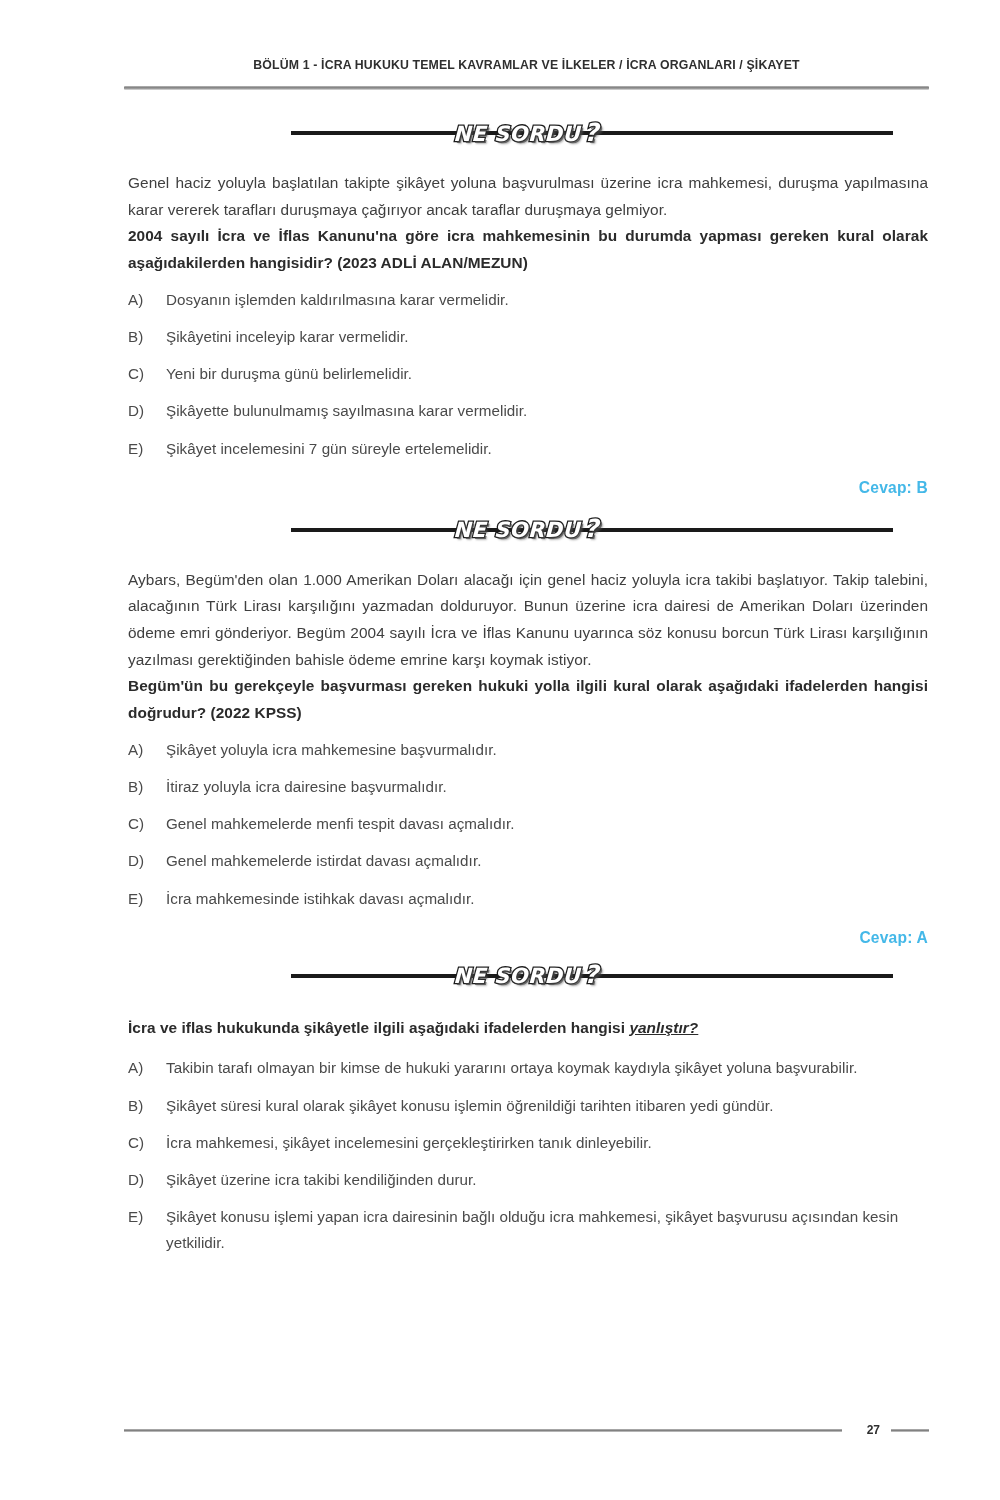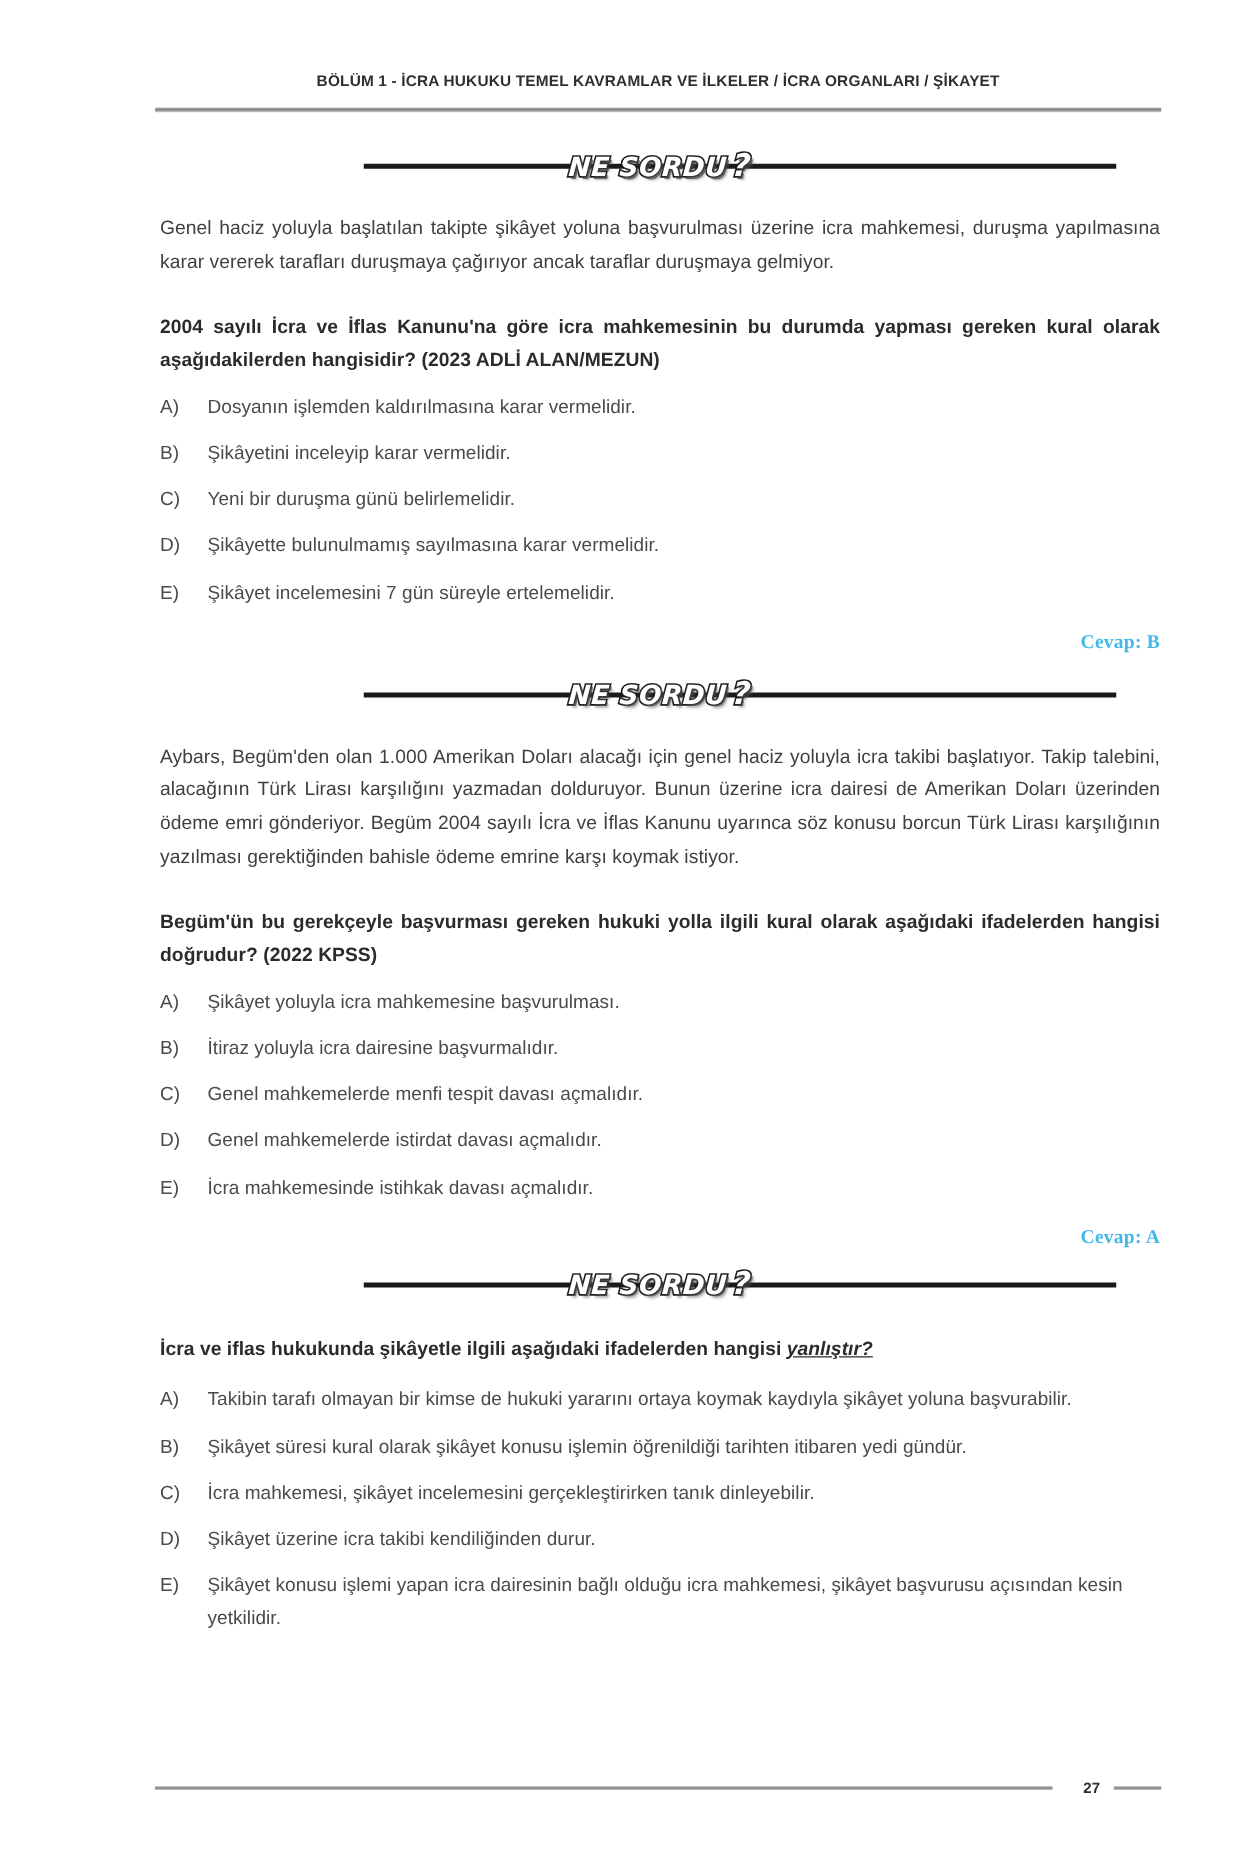--- a/index.html
+++ b/index.html
@@ -102,21 +102,21 @@
     color: #3f3f3f;
     margin-top: 16px;
     letter-spacing: 0.05px;
   }
   .ask {
     font-size: 15.4px;
     line-height: 1.73;
     font-weight: bold;
     text-align: justify;
     color: #2b2b2b;
-    margin-top: 26px;
+    margin-top: 0;
     letter-spacing: 0.05px;
   }
   .ask .u { text-decoration: underline; font-style: italic; }
   .ask-sub {
     font-size: 15.4px;
     line-height: 1.73;
     font-weight: bold;
     color: #2b2b2b;
     margin-top: 2px;
   }
@@ -142,21 +142,20 @@
     flex: 1 1 auto;
   }
 
   .answer {
     text-align: right;
     font-size: 15.6px;
     font-weight: bold;
     color: #44b8e8;
     margin-top: 18px;
     letter-spacing: 0.2px;
-    font-family: Liberation Serif, serif;
   }
 
   
   .footer {
     position: absolute;
     left: 108px;
     top: 1424px;
     width: 805px;
     display: flex;
     align-items: center;
@@ -234,21 +233,21 @@
         <span>NE SORDU</span><span class="q">?</span>
       </div>
     </div>
 
     <div class="stem">Aybars, Begüm'den olan 1.000 Amerikan Doları alacağı için genel haciz yoluyla icra takibi başlatıyor. Takip talebini, alacağının Türk Lirası karşılığını yazmadan dolduruyor. Bunun üzerine icra dairesi de Amerikan Doları üzerinden ödeme emri gönderiyor. Begüm 2004 sayılı İcra ve İflas Kanunu uyarınca söz konusu borcun Türk Lirası karşılığının yazılması gerektiğinden bahisle ödeme emrine karşı koymak istiyor.</div>
     <div class="ask">Begüm'ün bu gerekçeyle başvurması gereken hukuki yolla ilgili kural olarak aşağıdaki ifadelerden hangisi doğrudur? (2022 KPSS)</div>
 
     <div class="options">
       <div class="option">
         <span class="letter">A)</span>
-        <span class="body">Şikâyet yoluyla icra mahkemesine başvurulması.</span>
+        <span class="body">Şikâyet yoluyla icra mahkemesine başvurmalıdır.</span>
       </div>
       <div class="option">
         <span class="letter">B)</span>
         <span class="body">İtiraz yoluyla icra dairesine başvurmalıdır.</span>
       </div>
       <div class="option">
         <span class="letter">C)</span>
         <span class="body">Genel mahkemelerde menfi tespit davası açmalıdır.</span>
       </div>
       <div class="option">

